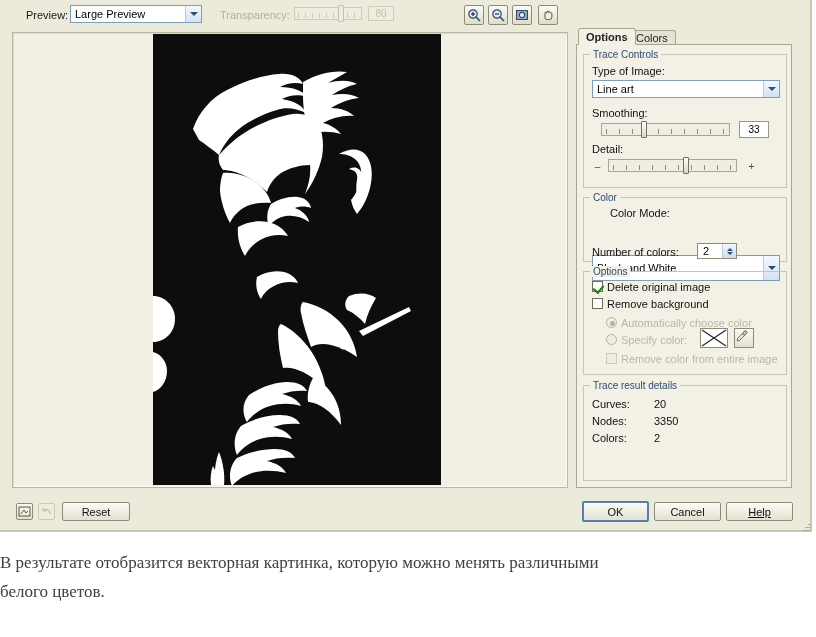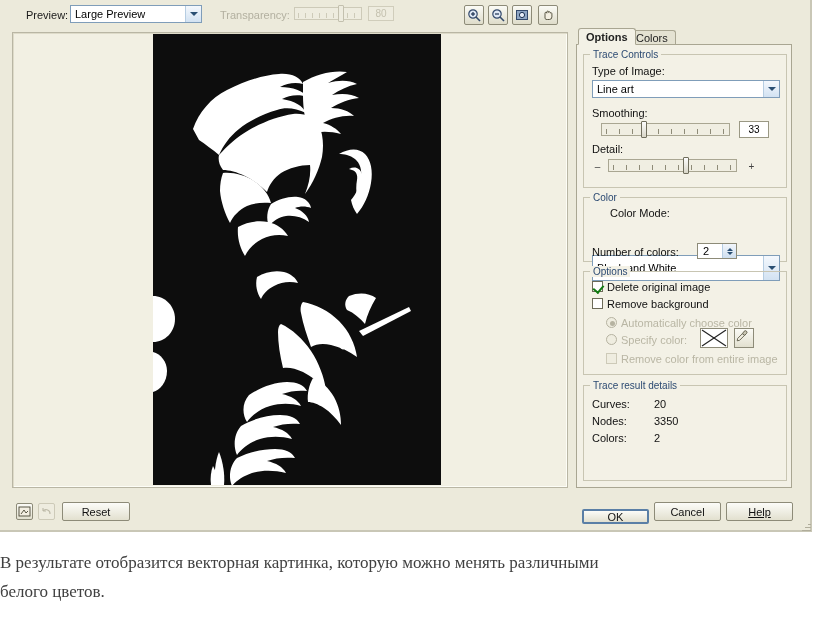--- a/index.html
+++ b/index.html
@@ -494,21 +494,21 @@
     </div>
 
     <div class="ibtn dim" style="left:38px; top:9px;">
       <svg width="13" height="13" viewBox="0 0 13 13">
         <path d="M10 9 A4 4 0 0 0 3 6 M3 6 L3 3 M3 6 L6 6" fill="none" stroke="#bcb9a7" stroke-width="1.1"></path>
       </svg>
     </div>
 
     <div class="btn" style="left:62px; top:8px; width:68px;">Reset</div>
 
-    <div class="btn default" style="left:582px; top:15px; width:67px; height:15px;">OK</div>
+    <div class="btn default" style="left:582px; top:7px; width:67px; height:21px;">OK</div>
 
     <div class="btn" style="left:654px; top:8px; width:67px;">Cancel</div>
 
     <div class="btn" style="left:726px; top:8px; width:67px;text-decoration:underline;">Help</div>
 
     <div class="resizer">
       <i style="right:0; bottom:0; width:9px; height:1px;"></i>
       <i style="right:0; bottom:3px; width:6px; height:1px;"></i>
       <i style="right:0; bottom:6px; width:3px; height:1px;"></i>
     </div>

